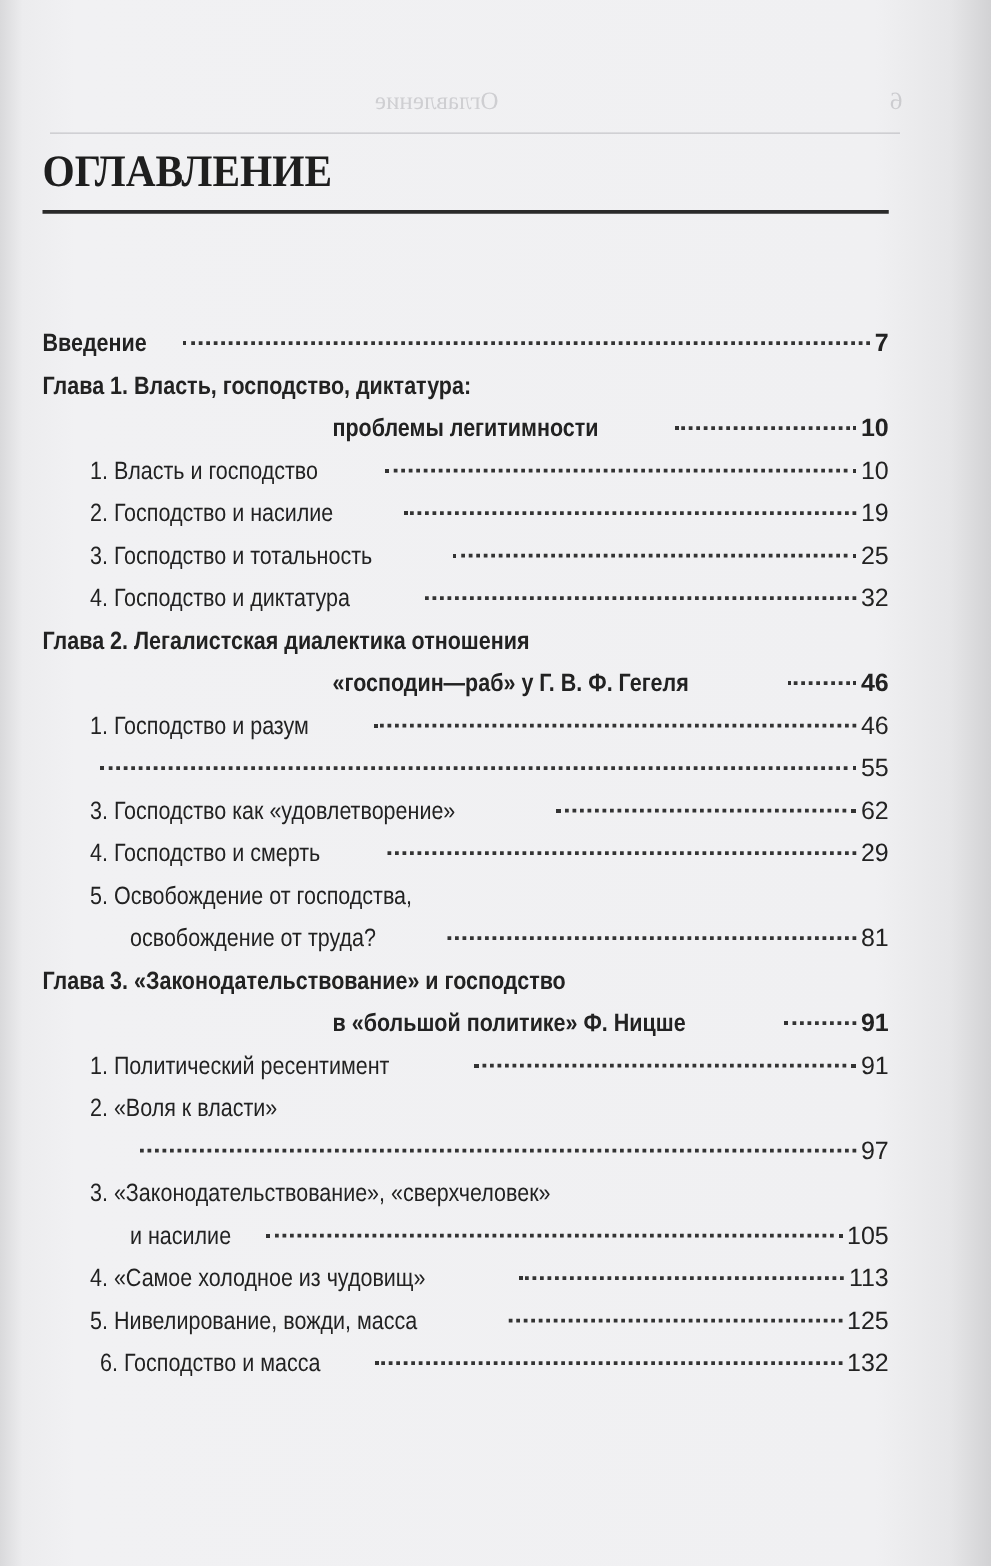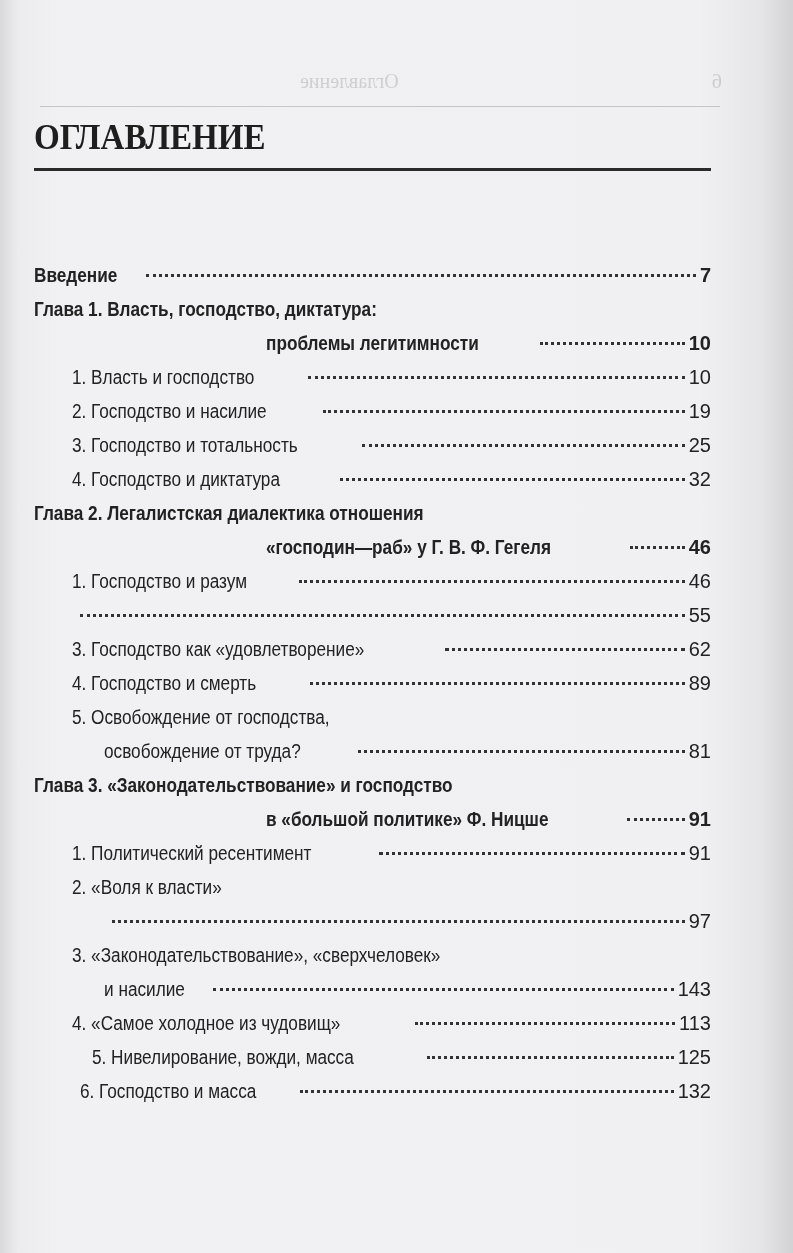--- a/index.html
+++ b/index.html
@@ -93,21 +93,21 @@
       <span class="pg">55</span>
     </div>
     <div class="row sec">
       <span class="txt" style="width: 365.325px; display: inline-block;"><span class="condensed">3. Господство как «удовлетворение»</span></span>
       <span class="leader"></span>
       <span class="pg">62</span>
     </div>
     <div class="row sec">
       <span class="txt" style="width: 230.211px; display: inline-block;"><span class="condensed">4. Господство и смерть</span></span>
       <span class="leader"></span>
-      <span class="pg">89</span>
+      <span class="pg">29</span>
     </div>
     <div class="row sec nopg">
       <span class="txt" style="width: 322.016px; display: inline-block;"><span class="condensed">5. Освобождение от господства,</span></span>
     </div>
     <div class="row sec-cont">
       <span class="txt" style="width: 245.947px; display: inline-block;"><span class="condensed">освобождение от труда?</span></span>
       <span class="leader"></span>
       <span class="pg">81</span>
     </div>
     <div class="row chapter nopg">
@@ -129,29 +129,29 @@
     <div class="row sec-cont">
       <span class="leader"></span>
       <span class="pg">97</span>
     </div>
     <div class="row sec nopg">
       <span class="txt" style="width: 460.543px; display: inline-block;"><span class="condensed">3. «Законодательствование», «сверхчеловек»</span></span>
     </div>
     <div class="row sec-cont">
       <span class="txt" style="width: 101.09px; display: inline-block;"><span class="condensed">и насилие</span></span>
       <span class="leader"></span>
-      <span class="pg">143</span>
+      <span class="pg">105</span>
     </div>
     <div class="row sec">
       <span class="txt" style="width: 335.494px; display: inline-block;"><span class="condensed">4. «Самое холодное из чудовищ»</span></span>
       <span class="leader"></span>
       <span class="pg">113</span>
     </div>
     <div class="row sec">
-      <span class="txt" style="width: 327.243px; display: inline-block; margin-left: 20px;"><span class="condensed">5. Нивелирование, вожди, масса</span></span>
+      <span class="txt" style="width: 327.243px; display: inline-block;"><span class="condensed">5. Нивелирование, вожди, масса</span></span>
       <span class="leader"></span>
       <span class="pg">125</span>
     </div>
     <div class="row sec">
       <span class="txt" style="width: 220.375px; display: inline-block; text-align: center;"><span class="condensed">6. Господство и масса</span></span>
       <span class="leader"></span>
       <span class="pg">132</span>
     </div>
   </div>
 

